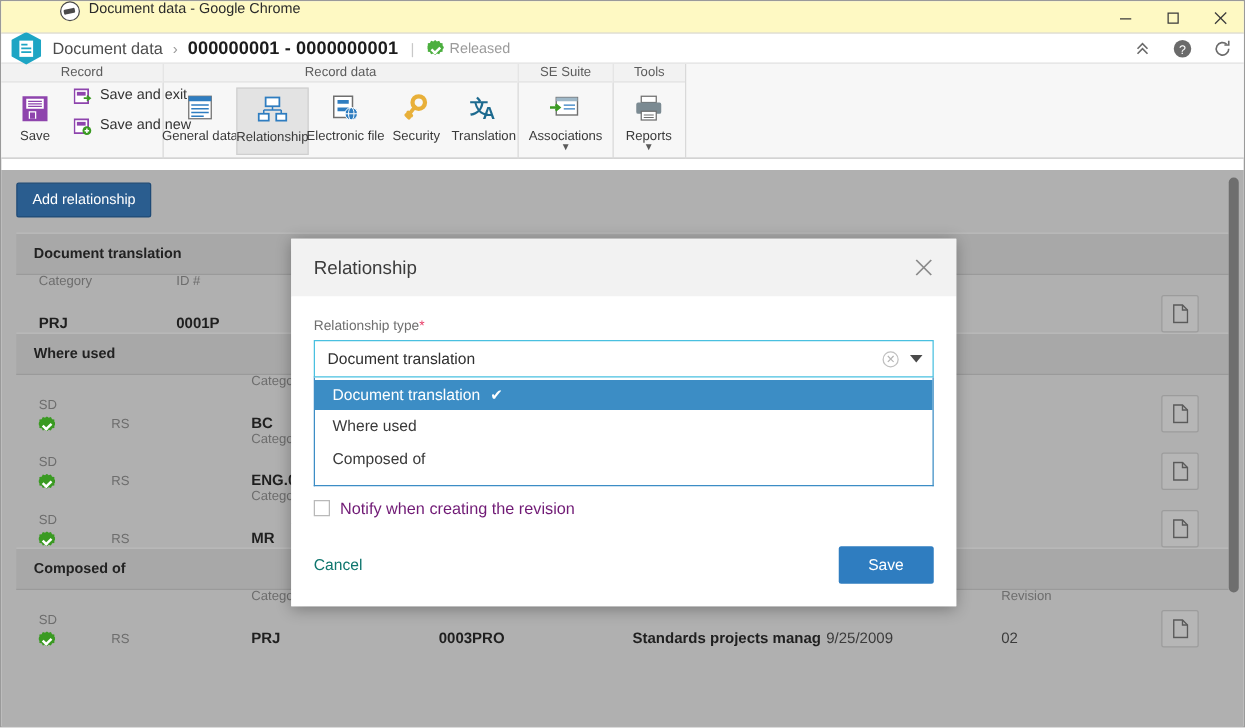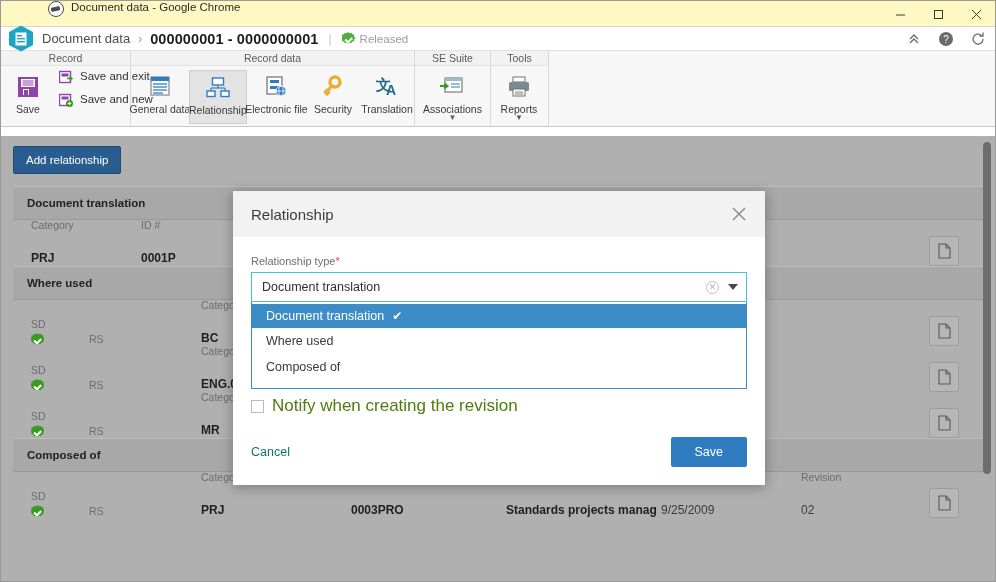--- a/index.html
+++ b/index.html
@@ -225,21 +225,21 @@
     height: 26px; display: flex; align-items: center;
     padding: 0 14px; font-size: 12.5px; color: #3a3a3a;
   }
   .dd-opt.sel { background: #3c8dc5; color: #ffffff; height: 24px; }
   .dd-check { margin-left: 8px; font-size: 12px; }
   .chk-row { display: flex; align-items: center; gap: 8px; height: 26px; }
   .chk-box {
     width: 13px; height: 13px; border: 1px solid #b9b9b9;
     background: #fff; flex: none;
   }
-  .chk-lb { font-size: 17px; color: #4d7c0f; }
+  .chk-lb { font-size: 13px; color: #701a75; }
   .modal-ft {
     display: flex; align-items: center;
     padding: 18px 18px 18px 18px; background: #fff;
   }
   .cancel-lnk { font-size: 12.5px; color: #0f766e; }
   .save-btn {
     margin-left: auto; background: #2f7dc0; color: #fff;
     font-size: 12.5px; padding: 8px 24px; border-radius: 2px;
   }
 </style>

